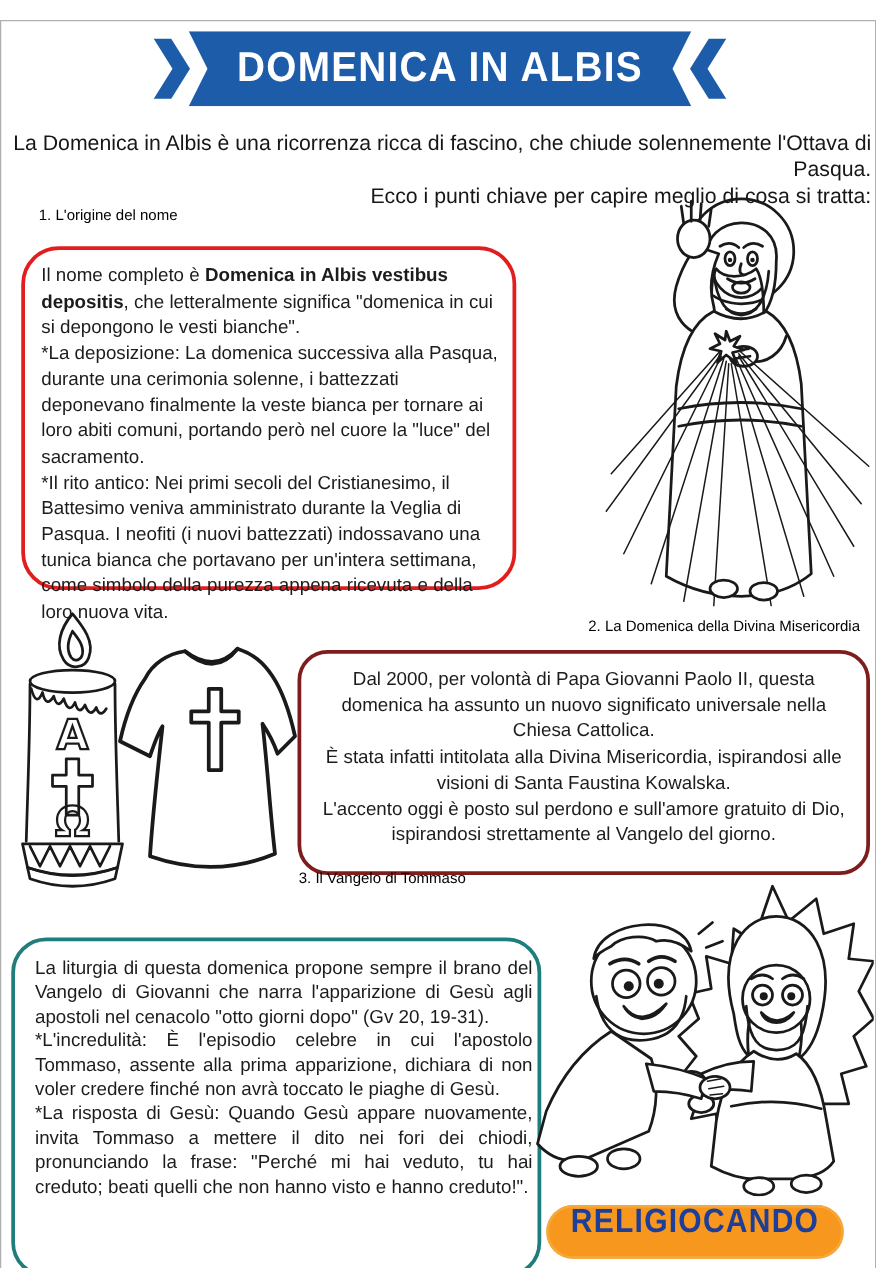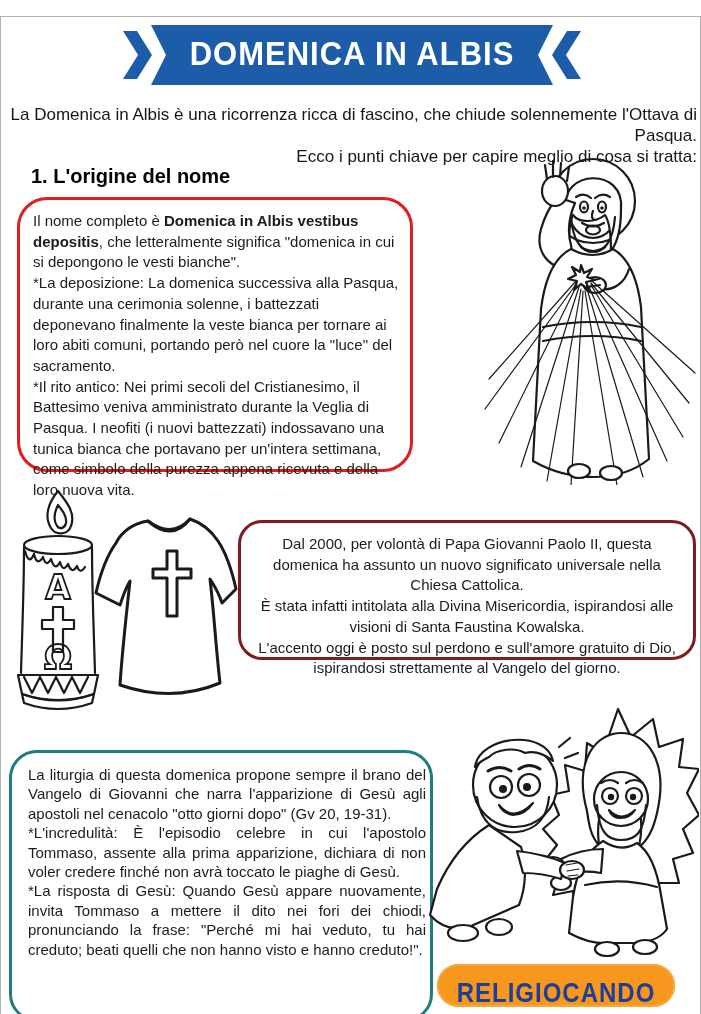--- a/index.html
+++ b/index.html
@@ -10,49 +10,49 @@
   
   .banner{position:absolute;left:120px;top:8px;width:462px;height:60px;}
   .banner svg{position:absolute;inset:0;}
   .banner-title{position:absolute;left:30px;right:30px;top:11px;text-align:center;
         font-weight:700;font-size:31px;color:#fff;letter-spacing:1px;
         font-family:"Liberation Sans",sans-serif;transform:scaleY(1.08);}
 
   .intro{position:absolute;left:3px;right:3px;top:87px;text-align:right;
         font-size:17px;line-height:21px;color:#161616;}
 
-  .sec-heading{position:absolute;font-weight:700;font-size:20px;color:#000;}
+  .sec-heading{position:absolute;font-weight:400;font-size:12px;color:#000;}
   #h1{left:30px;top:148px;}
   #h2{right:12px;top:477px;}
   #h3{left:238px;top:678px;}
 
   .tbox{position:absolute;box-sizing:border-box;background:#fff;font-size:15px;color:#1c1c1c;}
   .tbox p{margin:0;}
   #box1{left:16px;top:180px;width:396px;height:275px;border:3px solid #E21D1D;
         border-radius:30px;padding:11px 8px 10px 13px;line-height:20.7px;}
-  #box2{left:237px;top:503px;width:458px;height:140px;border:3px solid #7E1D1D;
+  #box2{left:237px;top:503px;width:458px;height:180px;border:3px solid #7E1D1D;
         border-radius:24px;padding:11px 10px;text-align:center;line-height:20.7px;}
   #box3{left:8px;top:733px;width:424px;height:272px;border:3px solid #1F7E7B;
         border-radius:28px;padding:12px 4px 12px 16px;text-align:justify;line-height:19.4px;}
 
   .art{position:absolute;}
   #art-jesus{left:482px;top:134px;width:215px;height:334px;}
   #art-candle-tunic{left:5px;top:470px;width:232px;height:232px;}
   #art-thomas{left:424px;top:686px;width:274px;height:254px;}
 
   
   .ln{fill:none;stroke:#1a1a1a;stroke-width:2.2;stroke-linecap:round;stroke-linejoin:round;}
   .lnw{fill:#ffffff;stroke:#1a1a1a;stroke-width:2.2;stroke-linecap:round;stroke-linejoin:round;}
   .thin{stroke-width:1.2;}
   .thick{stroke-width:3;}
   .glyph{font-family:"DejaVu Sans",sans-serif;font-weight:bold;font-size:33px;
         fill:none;stroke:#1a1a1a;stroke-width:1.8;text-anchor:middle;}
 
   .logo{position:absolute;left:436px;top:947px;width:238px;height:43px;
-        background:#F8971D;border-radius:22px;display:flex;align-items:flex-end;
+        background:#F8971D;border-radius:22px;display:flex;align-items:flex-start;
         justify-content:center;box-shadow:0 0 0 2px #f5a93c inset;}
   .logo span{font-weight:700;font-size:24px;color:#1D3E99;letter-spacing:1px;
         transform:scaleY(1.12);}
 </style>
 </head>
 <body>
 
 <div class="page">
 
   <div class="banner">
@@ -99,20 +99,21 @@
     <path class="lnw" d="M98,114 L101,122 L109,118 L104,126 L112,129 L103,131 L106,139 L98,133 L91,139 L94,130 L85,128 L93,124 L89,116 L97,121 Z"></path>
     <path class="ln" d="M60,176 Q110,166 158,176 M60,190 Q110,180 158,190"></path>
     <g class="ln thin">
       <path d="M94,132 L2,258 M94,134 L16,292 M96,136 L38,316 M98,138 L64,330 M100,140 L88,334 M93,130 L6,228"></path>
       <path d="M108,132 L206,252 M108,134 L200,286 M106,136 L184,310 M104,138 L160,326 M102,140 L134,334 M109,130 L212,222"></path>
     </g>
     <ellipse class="lnw" cx="96" cy="320" rx="11" ry="7"></ellipse>
     <ellipse class="lnw" cx="128" cy="322" rx="11" ry="7"></ellipse>
   </svg>
 
+  <div class="sec-heading" id="h2">2. La Domenica della Divina Misericordia</div>
   <div class="tbox" id="box2">
     <p>Dal 2000, per volontà di Papa Giovanni Paolo II, questa domenica ha assunto un nuovo significato universale nella Chiesa Cattolica.</p>
     <p>È stata infatti intitolata alla Divina Misericordia, ispirandosi alle visioni di Santa Faustina Kowalska.</p>
     <p>L'accento oggi è posto sul perdono e sull'amore gratuito di Dio, ispirandosi strettamente al Vangelo del giorno.</p>
   </div>
 
   <svg class="art" id="art-candle-tunic" viewBox="0 0 232 232">
     <g>
       <path class="ln" d="M52,4 C42,16 38,30 45,41 C50,49 62,48 65,39 C70,26 60,14 52,4 Z"></path>
       <path class="ln" d="M52,18 C48,26 47,33 51,39 C54,43 59,41 60,36 C61,29 56,23 52,18"></path>
@@ -126,20 +127,21 @@
       <path class="ln" d="M18,190 L26,206 L34,190 L42,206 L50,190 L58,206 L66,190 L74,206 L82,190"></path>
       <path class="ln" d="M16,207 Q52,220 88,207 L86,216 Q52,228 18,216 Z"></path>
     </g>
     <g>
       <path class="lnw thick" d="M142,34 C128,36 116,44 110,56 C100,70 94,88 90,106 L114,118 C118,106 120,100 124,94 C120,130 116,166 114,198 Q166,216 214,196 C210,162 208,126 204,92 C208,98 212,104 216,116 L230,102 C226,84 220,66 212,54 C204,42 196,36 184,32 Q166,52 142,34 Z"></path>
       <path class="ln thick" d="M142,34 Q166,55 184,32"></path>
       <path class="ln thick" d="M161,64 h10 v18 h14 v9 h-14 v38 h-10 v-38 h-14 v-9 h14 Z"></path>
     </g>
   </svg>
 
+  <div class="sec-heading" id="h3">3. Il Vangelo di Tommaso</div>
   <div class="tbox" id="box3">
     <p>La liturgia di questa domenica propone sempre il brano del Vangelo di Giovanni che narra l'apparizione di Gesù agli apostoli nel cenacolo "otto giorni dopo" (Gv 20, 19-31).</p>
     <p>*L'incredulità: È l'episodio celebre in cui l'apostolo Tommaso, assente alla prima apparizione, dichiara di non voler credere finché non avrà toccato le piaghe di Gesù.</p>
     <p>*La risposta di Gesù: Quando Gesù appare nuovamente, invita Tommaso a mettere il dito nei fori dei chiodi, pronunciando la frase: "Perché mi hai veduto, tu hai creduto; beati quelli che non hanno visto e hanno creduto!".</p>
   </div>
 
   <svg class="art" id="art-thomas" viewBox="0 0 274 254">
     <polygon class="lnw" points="193,6 206,34 228,16 234,44 258,36 254,64 274,66 262,90 274,112 258,126 268,150 248,156 254,180 232,180 232,204 212,196 206,220 190,206 180,226 168,204 150,214 148,188 128,192 136,168 118,160 132,142 118,126 134,112 126,92 144,88 140,62 160,68 162,40 178,50"></polygon>
     <g>
       <path class="lnw" d="M162,108 C148,56 172,30 196,30 C222,30 244,58 232,110 C228,128 222,138 214,144 C218,124 216,110 212,102 C206,110 186,112 178,104 C174,112 172,126 174,142 C166,134 164,122 162,108 Z"></path>

